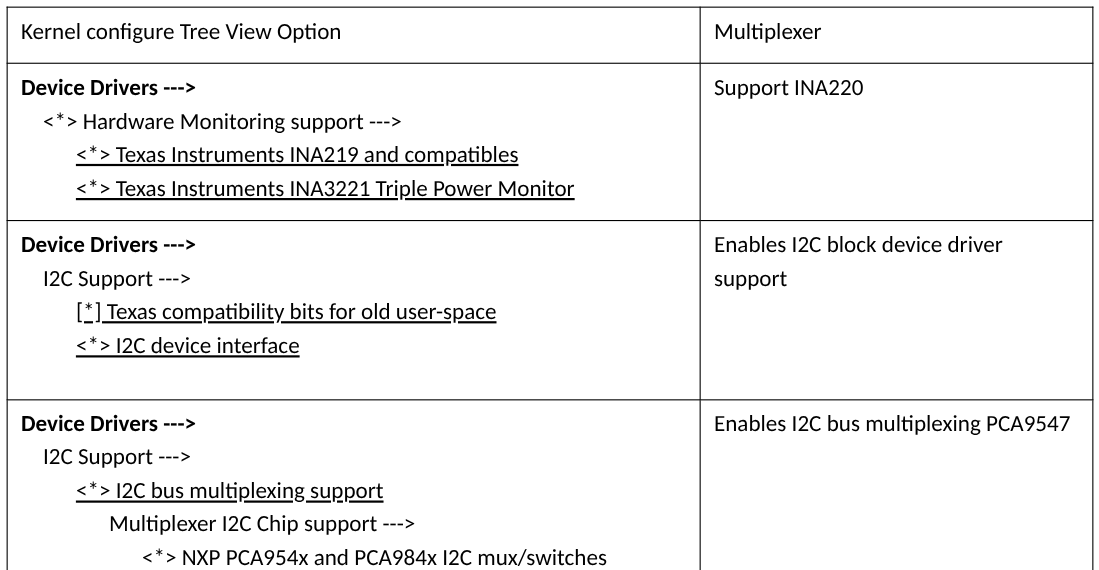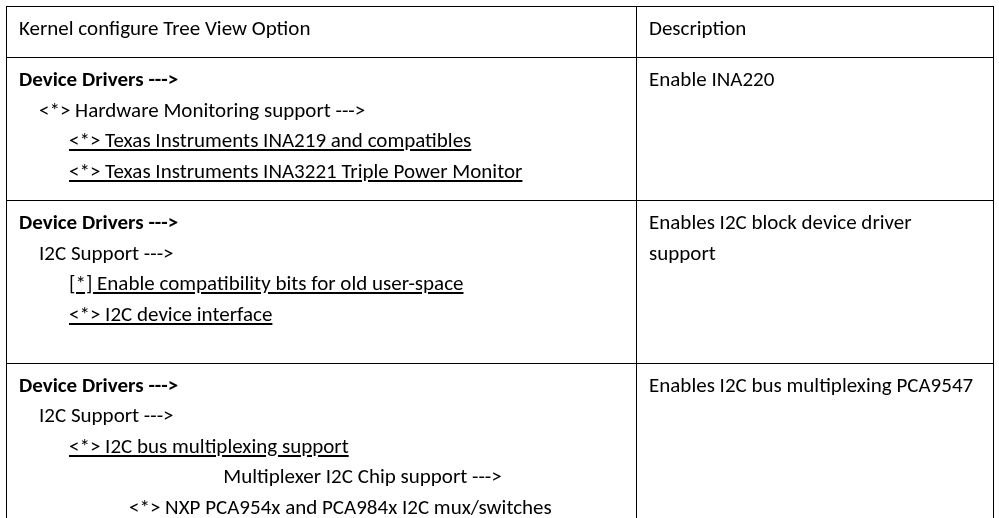--- a/index.html
+++ b/index.html
@@ -22,53 +22,53 @@
     text-align: left;
     font-weight: normal;
     line-height: 1.45;
     margin-top: 12px;
   }
   col.col-option { width: 630px; }
   col.col-desc { width: 357px; }
   .ind0 { display:block; padding-left: 0px; font-weight: bold; }
   .ind1 { display:block; padding-left: 20px; }
   .ind2 { display:block; padding-left: 50px; text-decoration: underline; }
-  .ind3 { display:block; padding-left: 80px; text-align: center; }
+  .ind3 { display:block; padding-left: 80px; }
   .ind4 { display:block; padding-left: 110px; }
   .spacer { display:block; height: 20px; }
 </style>
 </head>
 <body>
 
 <table>
   <colgroup>
     <col class="col-option">
     <col class="col-desc">
   </colgroup>
   <thead>
     <tr>
       <th>Kernel configure Tree View Option</th>
-      <th>Description</th>
+      <th>Multiplexer</th>
     </tr>
   </thead>
   <tbody id="tbody">
       <tr>
         <td>
           <span class="ind0">Device Drivers ---&gt;</span>
           <span class="ind1">&lt;*&gt; Hardware Monitoring support ---&gt;</span>
           <span class="ind2">&lt;*&gt; Texas Instruments INA219 and compatibles</span>
           <span class="ind2">&lt;*&gt; Texas Instruments INA3221 Triple Power Monitor</span>
         </td>
-        <td>Enable INA220</td>
+        <td>Support INA220</td>
       </tr>
       <tr>
         <td>
           <span class="ind0">Device Drivers ---&gt;</span>
           <span class="ind1">I2C Support ---&gt;</span>
-          <span class="ind2">[*] Enable compatibility bits for old user-space</span>
+          <span class="ind2">[*] Texas compatibility bits for old user-space</span>
           <span class="ind2">&lt;*&gt; I2C device interface</span>
           <span class="spacer"></span>
         </td>
         <td>Enables I2C block device driver support</td>
       </tr>
       <tr>
         <td>
           <span class="ind0">Device Drivers ---&gt;</span>
           <span class="ind1">I2C Support ---&gt;</span>
           <span class="ind2">&lt;*&gt; I2C bus multiplexing support</span>

